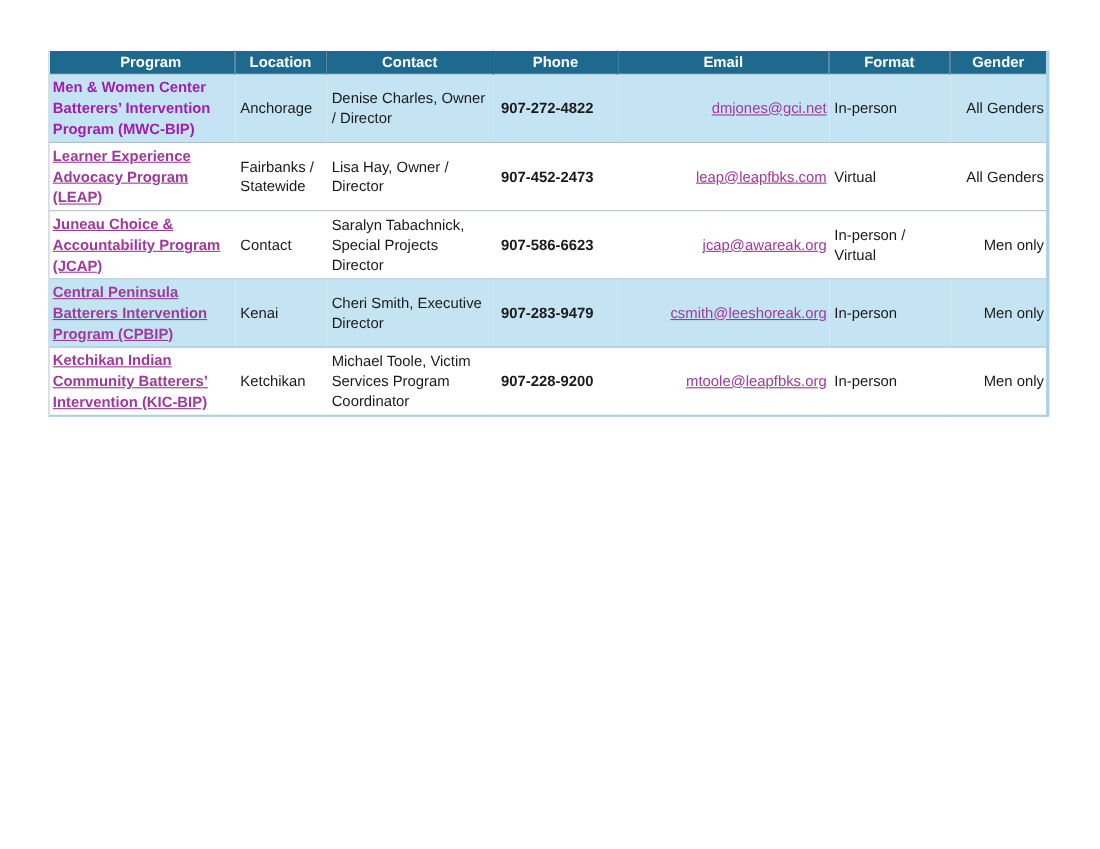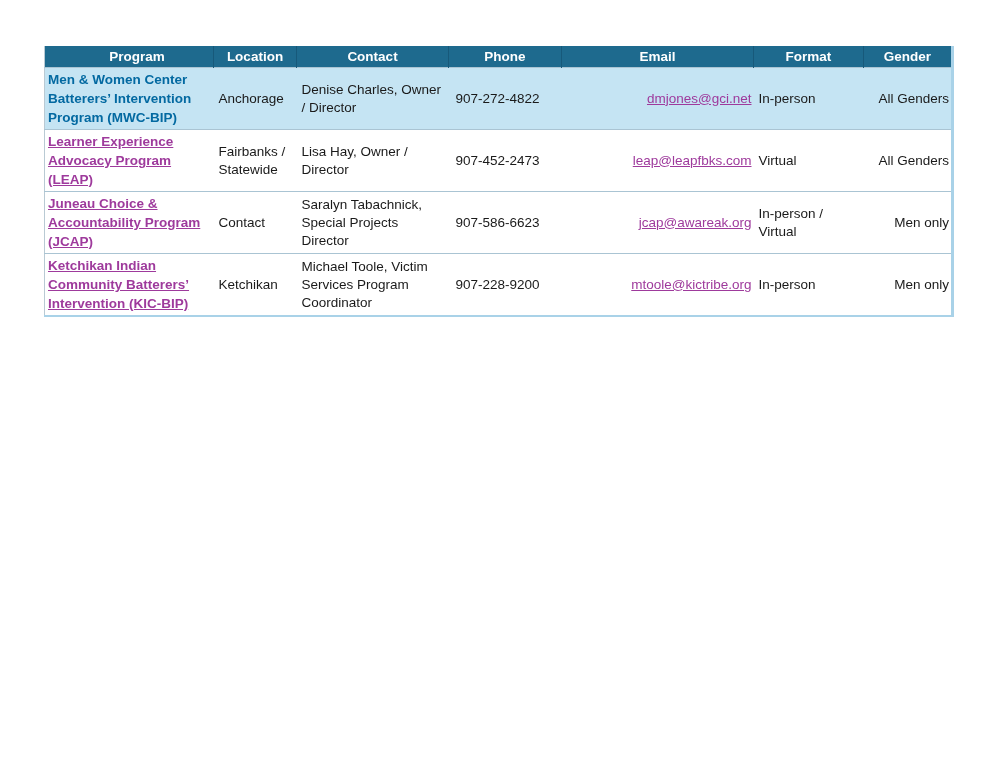--- a/index.html
+++ b/index.html
@@ -28,27 +28,27 @@
   tbody tr { height: 57px; border-top: 1px solid #aac4d3; }
   td {
     font-size: 13.5px; color: #1a1a1a; line-height: 18px;
     vertical-align: middle; padding: 2px 6px 2px 5px;
     word-wrap: break-word;
   }
   tr.band td  { background: #c5e4f3; }
   tr.plain td { background: #ffffff; }
 
   td.col-program { font-weight: 700; line-height: 19px; padding-left: 3px; padding-right: 4px; }
-  td.col-phone   { padding-left: 7px; white-space: nowrap; }
+  td.col-phone   { padding-left: 7px; white-space: nowrap; font-weight: bold; }
   td.col-email   { padding-right: 2px; text-align: right; }
   td.col-gender  { text-align: right; padding-left: 2px; padding-right: 2px; }
 
   a.link { color: #9e3a9c; text-decoration: underline; cursor: pointer; }
   a.prog-link { font-weight: 700; }
-  span.prog-plain { color: #0369a1; }
+  span.prog-plain { color: #a21caf; }
 </style>
 </head>
 <body>
 
 <div class="page">
   <table class="programs">
     <colgroup id="colgroup">
         <col style="width: 169px;">
         <col style="width: 83px;">
         <col style="width: 152px;">
@@ -89,24 +89,33 @@
         </tr>
         <tr class="plain">
           <td class="col-program"><a class="link prog-link">Juneau Choice &amp; Accountability Program (JCAP)</a></td>
           <td class="col-location">Contact</td>
           <td class="col-contact">Saralyn Tabachnick, Special Projects Director</td>
           <td class="col-phone">907-586-6623</td>
           <td class="col-email"><a class="link">jcap@awareak.org</a></td>
           <td class="col-format">In-person / Virtual</td>
           <td class="col-gender">Men only</td>
         </tr>
+        <tr class="band">
+          <td class="col-program"><a class="link prog-link">Central Peninsula Batterers Intervention Program (CPBIP)</a></td>
+          <td class="col-location">Kenai</td>
+          <td class="col-contact">Cheri Smith, Executive Director</td>
+          <td class="col-phone">907-283-9479</td>
+          <td class="col-email"><a class="link">csmith@leeshoreak.org</a></td>
+          <td class="col-format">In-person</td>
+          <td class="col-gender">Men only</td>
+        </tr>
         <tr class="plain">
           <td class="col-program"><a class="link prog-link">Ketchikan Indian Community Batterers’ Intervention (KIC-BIP)</a></td>
           <td class="col-location">Ketchikan</td>
           <td class="col-contact">Michael Toole, Victim Services Program Coordinator</td>
           <td class="col-phone">907-228-9200</td>
-          <td class="col-email"><a class="link">mtoole@kictribe.org</a></td>
+          <td class="col-email"><a class="link">mtoole@leapfbks.org</a></td>
           <td class="col-format">In-person</td>
           <td class="col-gender">Men only</td>
         </tr>
       </tbody>
   </table>
 </div>
 
 </body></html>

